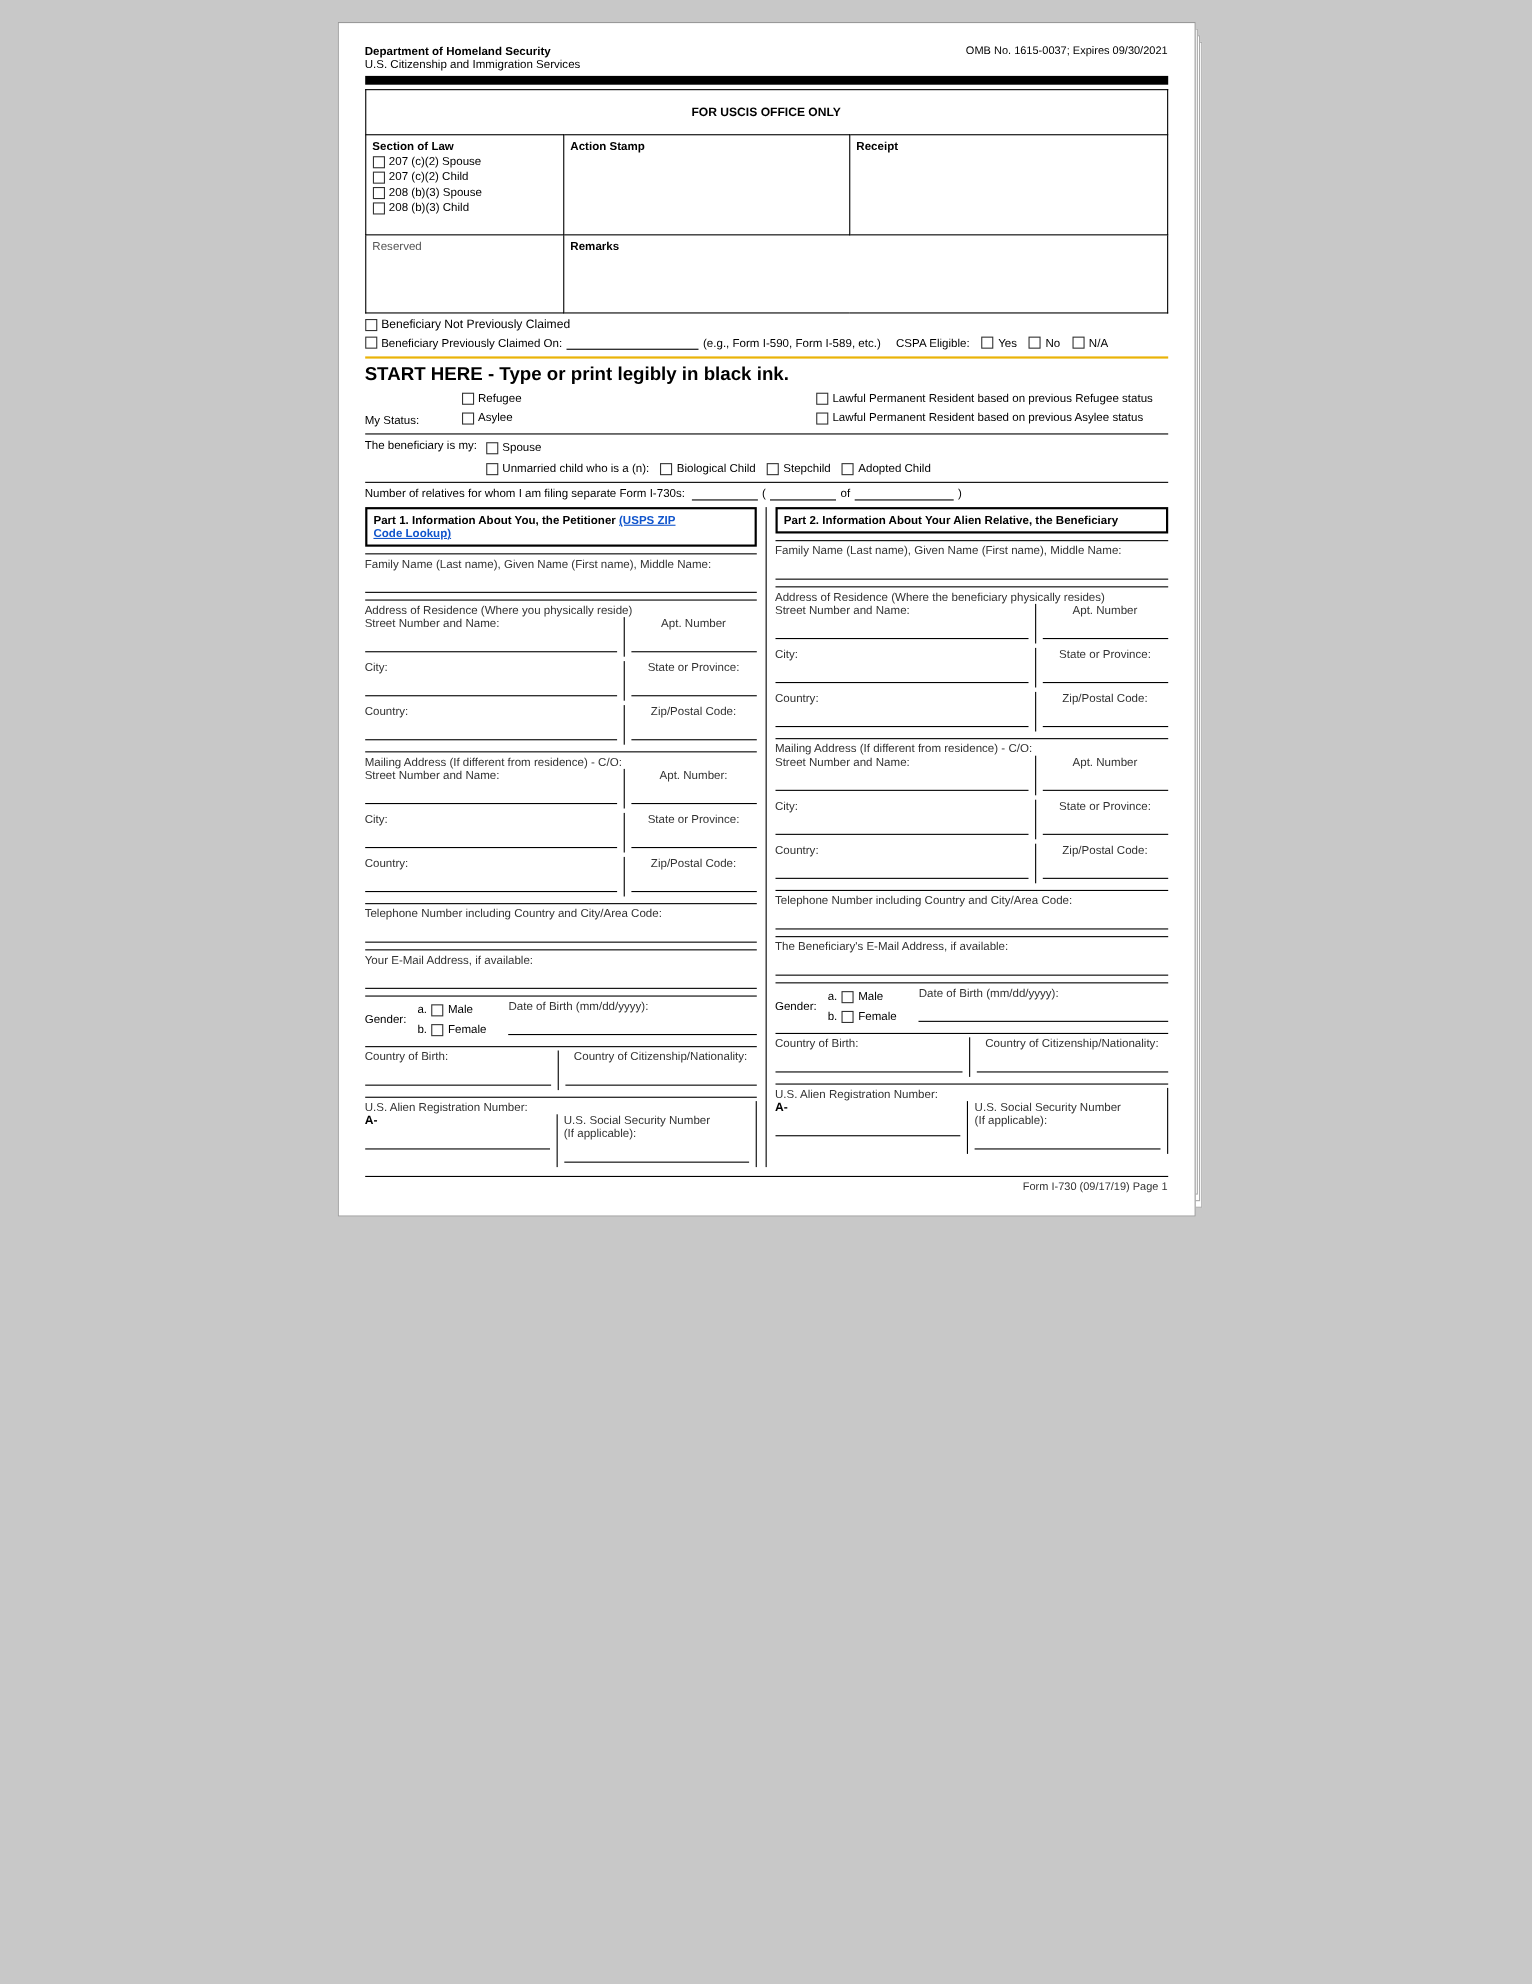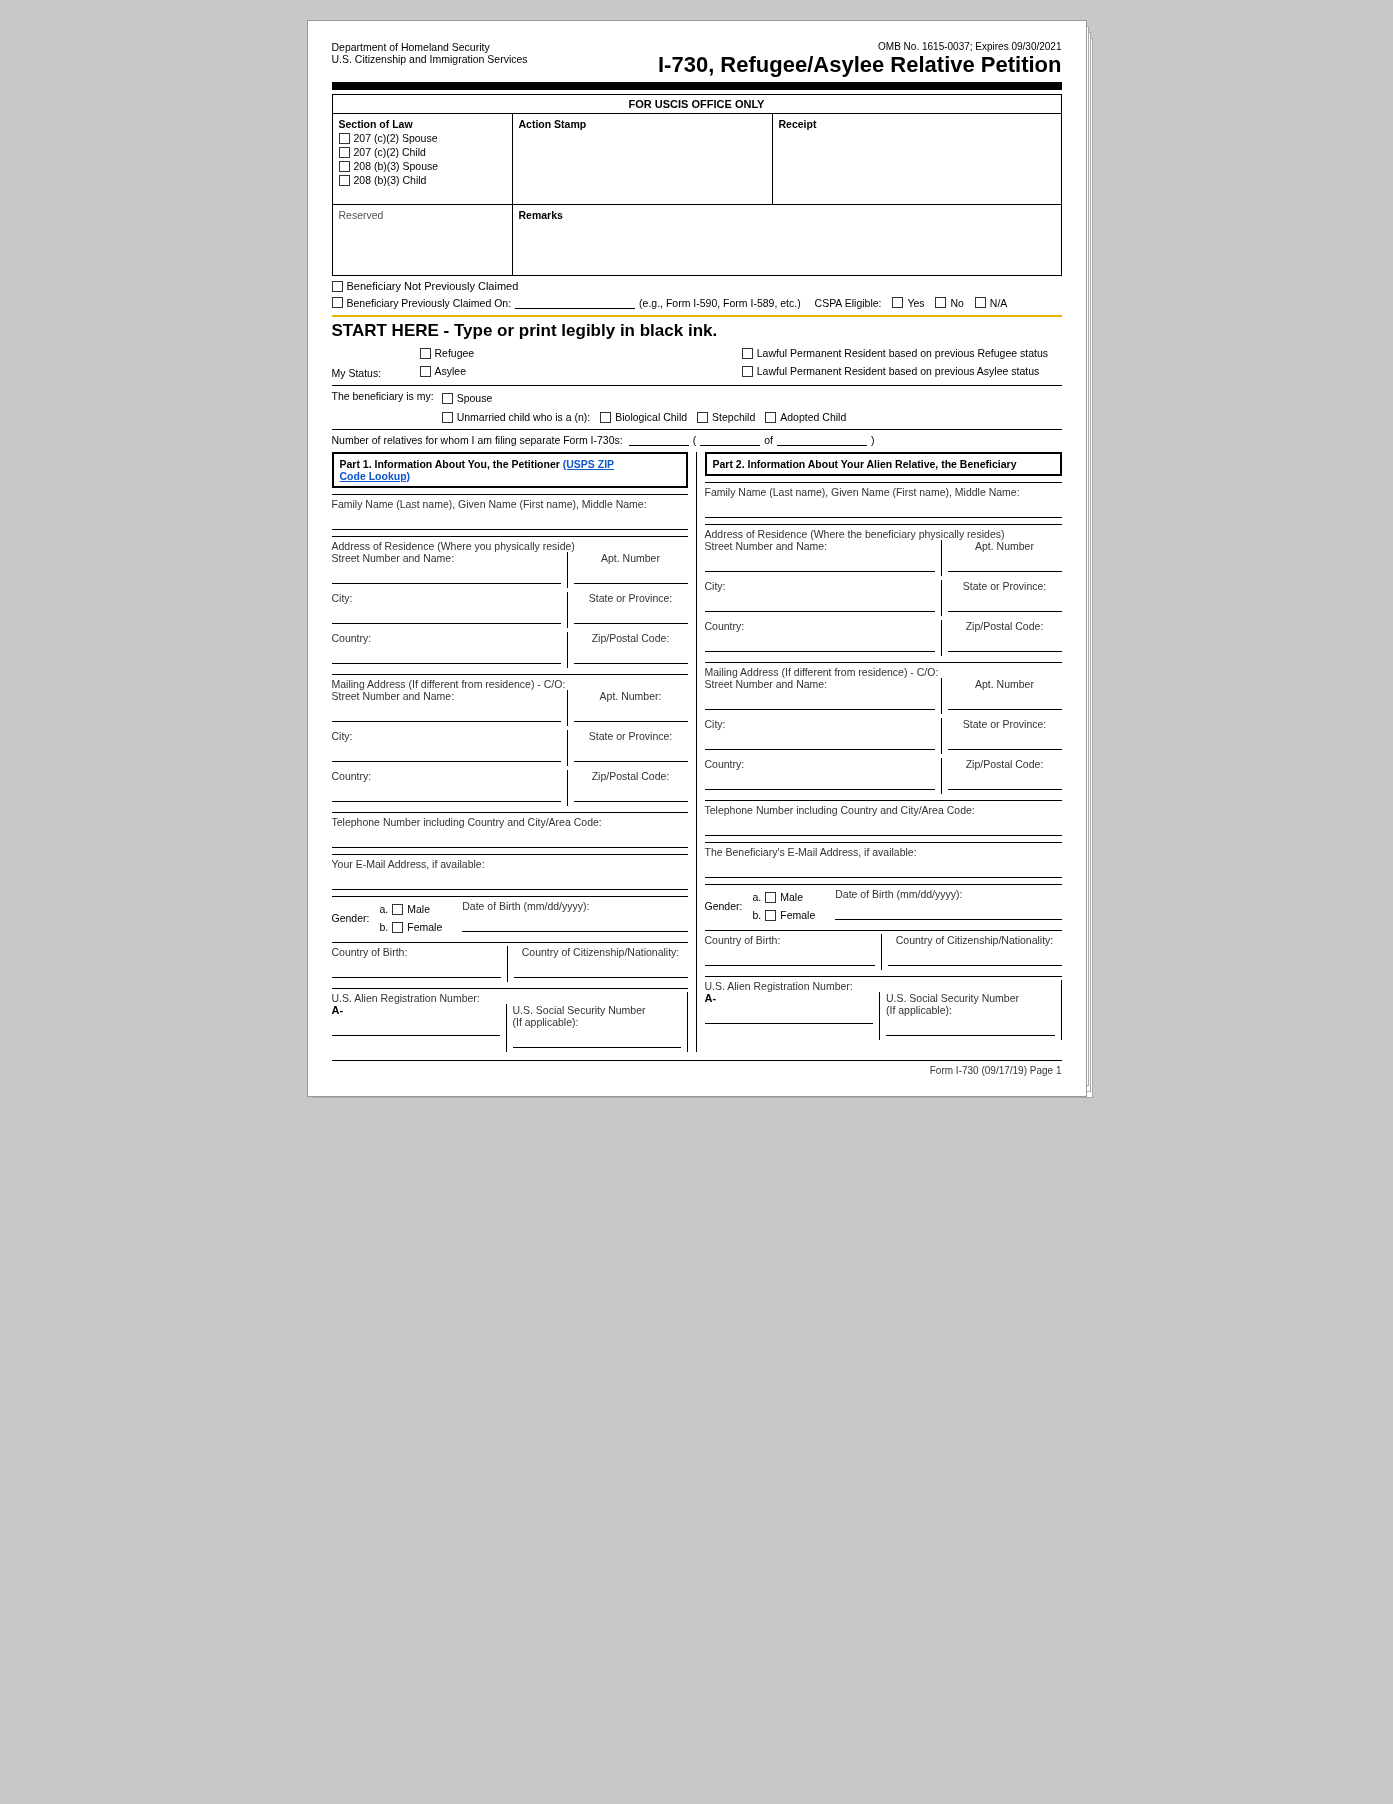--- a/index.html
+++ b/index.html
@@ -32,35 +32,35 @@
       padding: 20px 24px;
       z-index: 10;
     }
     .header-top {
       display: flex;
       justify-content: space-between;
       align-items: flex-start;
       margin-bottom: 4px;
     }
     .agency-info { font-size: 10.5px; }
-    .agency-name { font-weight: normal; }
+    .agency-name { font-weight: bold; }
     .form-title-block { text-align: right; }
     .omb-text { font-size: 10px; }
     .form-title { font-size: 22px; font-weight: bold; }
     .top-black-bar {
       background: black;
       height: 8px;
       margin: 4px 0;
     }
     .uscis-only-header {
       text-align: center;
       font-weight: bold;
       border: 1px solid black;
       border-bottom: none;
-      padding: 3px;
+      padding: 14px;
       font-size: 11px;
     }
     .office-only-table {
       width: 100%;
       border-collapse: collapse;
       border: 1px solid black;
       margin-bottom: 4px;
     }
     .office-only-table td, .office-only-table th {
       border: 1px solid black;
@@ -238,21 +238,20 @@
 
   <div class="main-page">
 
     <div class="header-top">
       <div class="agency-info">
         <div class="agency-name">Department of Homeland Security</div>
         <div>U.S. Citizenship and Immigration Services</div>
       </div>
       <div class="form-title-block">
         <div class="omb-text">OMB No. 1615-0037; Expires 09/30/2021</div>
-        <div class="form-title">I-730, Refugee/Asylee Relative Petition</div>
       </div>
     </div>
 
     <div class="top-black-bar"></div>
 
     <div class="uscis-only-header">FOR USCIS OFFICE ONLY</div>
     <table class="office-only-table">
       <tbody>
           <tr>
         <td class="section-law-cell">

